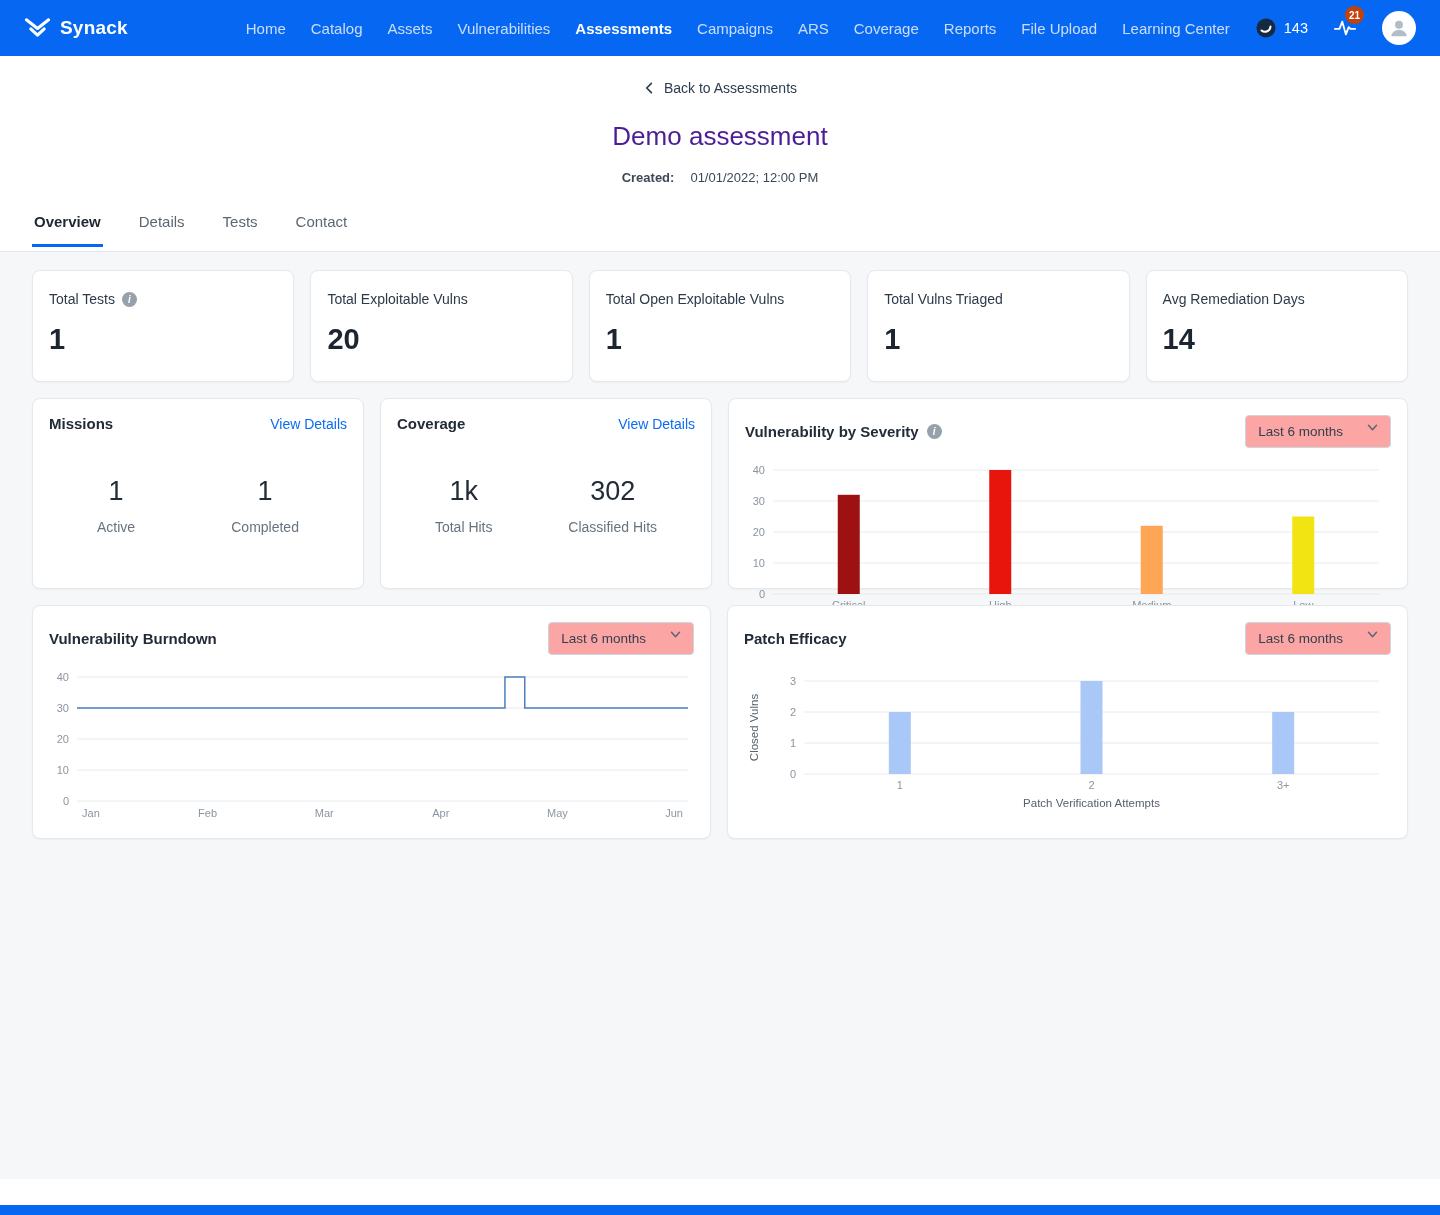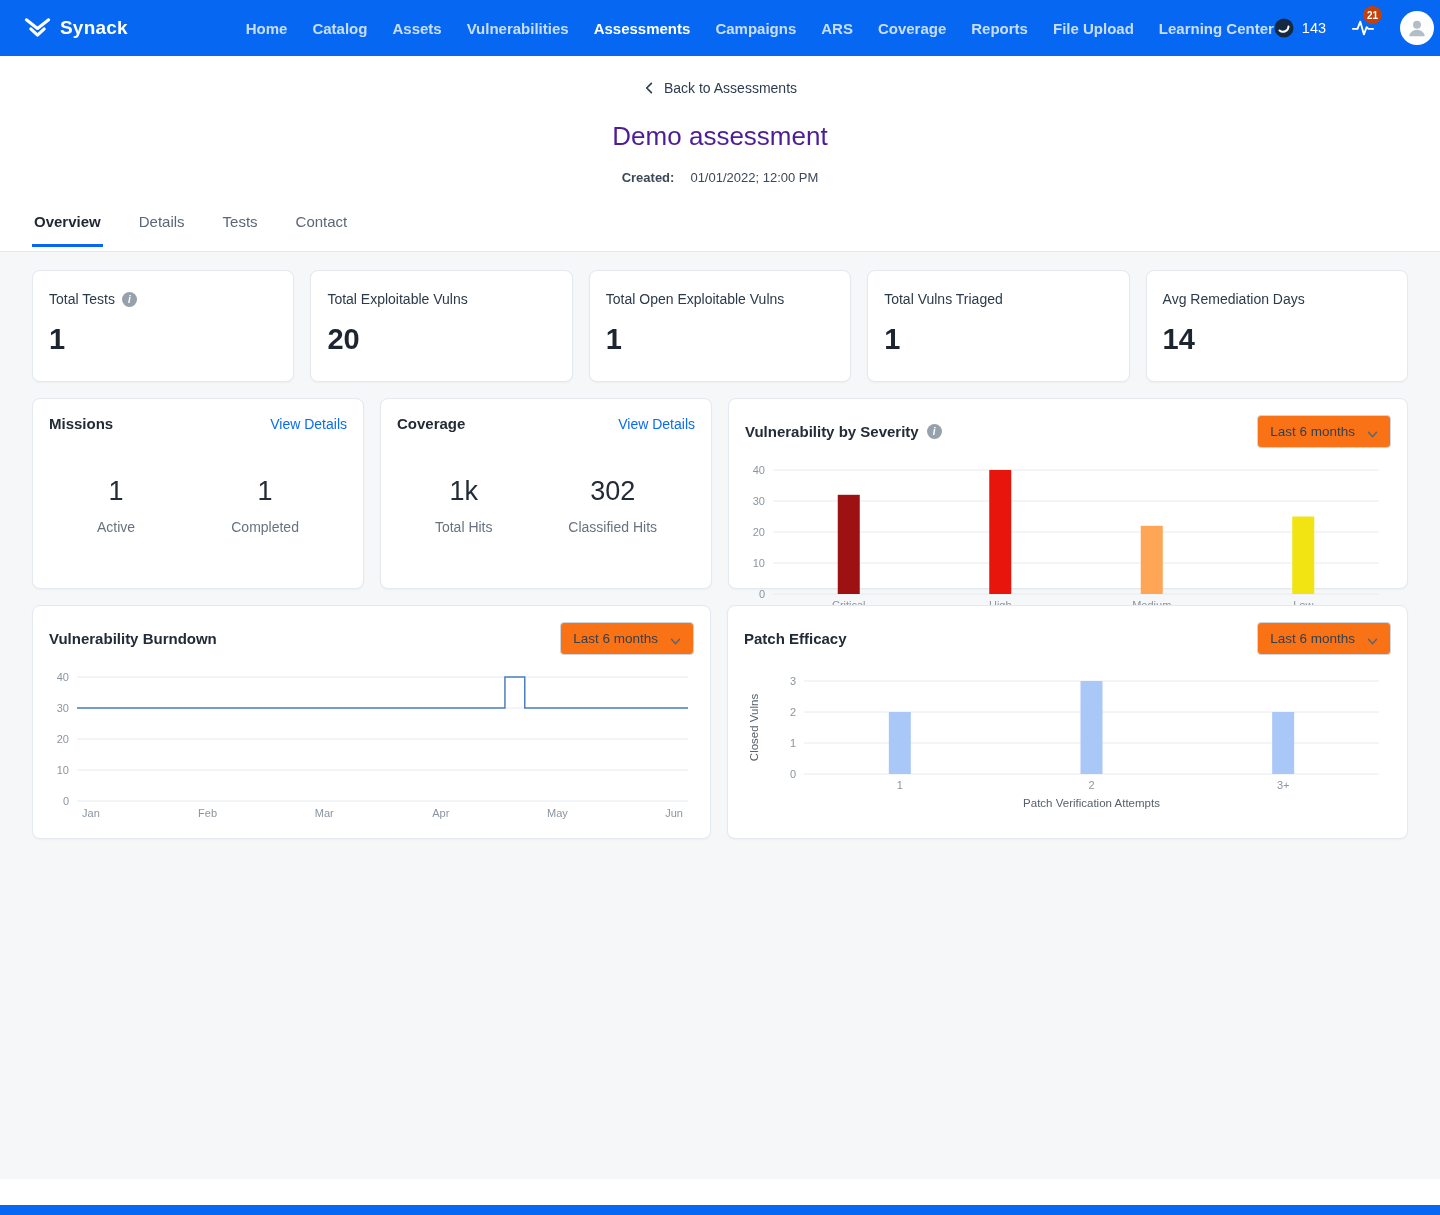--- a/index.html
+++ b/index.html
@@ -17,21 +17,21 @@
   
   .topnav {
     height: 56px; flex: 0 0 auto;
     background: var(--brand);
     display: flex; align-items: center;
     padding: 0 24px;
   }
   .brand { display:flex; align-items:center; gap:9px; margin-right:118px; cursor:pointer; }
   .brand-name { color:#fff; font-size:19px; font-weight:700; letter-spacing:.2px; }
   .nav-links { display:flex; align-items:center; gap:25px; }
-  .nav-link { color:rgba(255,255,255,.78); font-size:15px; text-decoration:none; cursor:pointer; white-space:nowrap;font-weight:bold; }
+  .nav-link { color:rgba(255,255,255,.78); font-size:15px; text-decoration:none; cursor:pointer; white-space:nowrap; }
   .nav-link.active { color:#fff; font-weight:700; }
   .nav-right { margin-left:auto; display:flex; align-items:center; gap:26px; }
   .tokens { display:flex; align-items:center; gap:8px; color:#fff; font-size:14.5px; cursor:pointer; }
   .notif { position:relative; cursor:pointer; display:flex; align-items:center; }
   .badge {
     position:absolute; top:-11px; right:-8px;
     min-width:18px; height:18px; padding:0 4px;
     background:#c2410c; color:#fff; font-size:10px; font-weight:700;
     border-radius:9px; display:flex; align-items:center; justify-content:center;
   }
@@ -75,22 +75,22 @@
   .row2 { margin-top:16px; display:grid; grid-template-columns:332px 332px 1fr; gap:16px; }
   .row2 .card { height:191px; }
   .row3 { margin-top:16px; display:grid; grid-template-columns:679px 1fr; gap:16px; }
   .row3 .card { height:234px; }
   .panel-card { padding:16px; }
   .panel-head { display:flex; align-items:center; justify-content:space-between; }
   .panel-title-group { display:flex; align-items:center; gap:8px; }
   .panel-title { font-size:15px; font-weight:700; color:#222b36; }
   .view-link { font-size:14px; font-weight:500; color:var(--link); text-decoration:none; cursor:pointer; }
   .dropdown {
-    display:flex; align-items:flex-end; gap:12px;
-    border:1px solid #cdd6df; border-radius:4px; background:#f97316;
+    display:flex; align-items:flex-start; gap:24px;
+    border:1px solid #cdd6df; border-radius:4px; background:#fca5a5;
     padding:8px 12px; font-size:13.5px; color:#323f4e; cursor:pointer;
   }
   .twin-stats { margin-top:44px; display:flex; justify-content:space-around; text-align:center; }
   .big-num { font-size:27px; font-weight:500; color:#222b36; }
   .num-label { margin-top:12px; font-size:14px; color:#68737f; }
 
   .chart { margin-top:14px; }
   .chart.patch { margin-top:18px; }
   .chart svg { display:block; }
 

